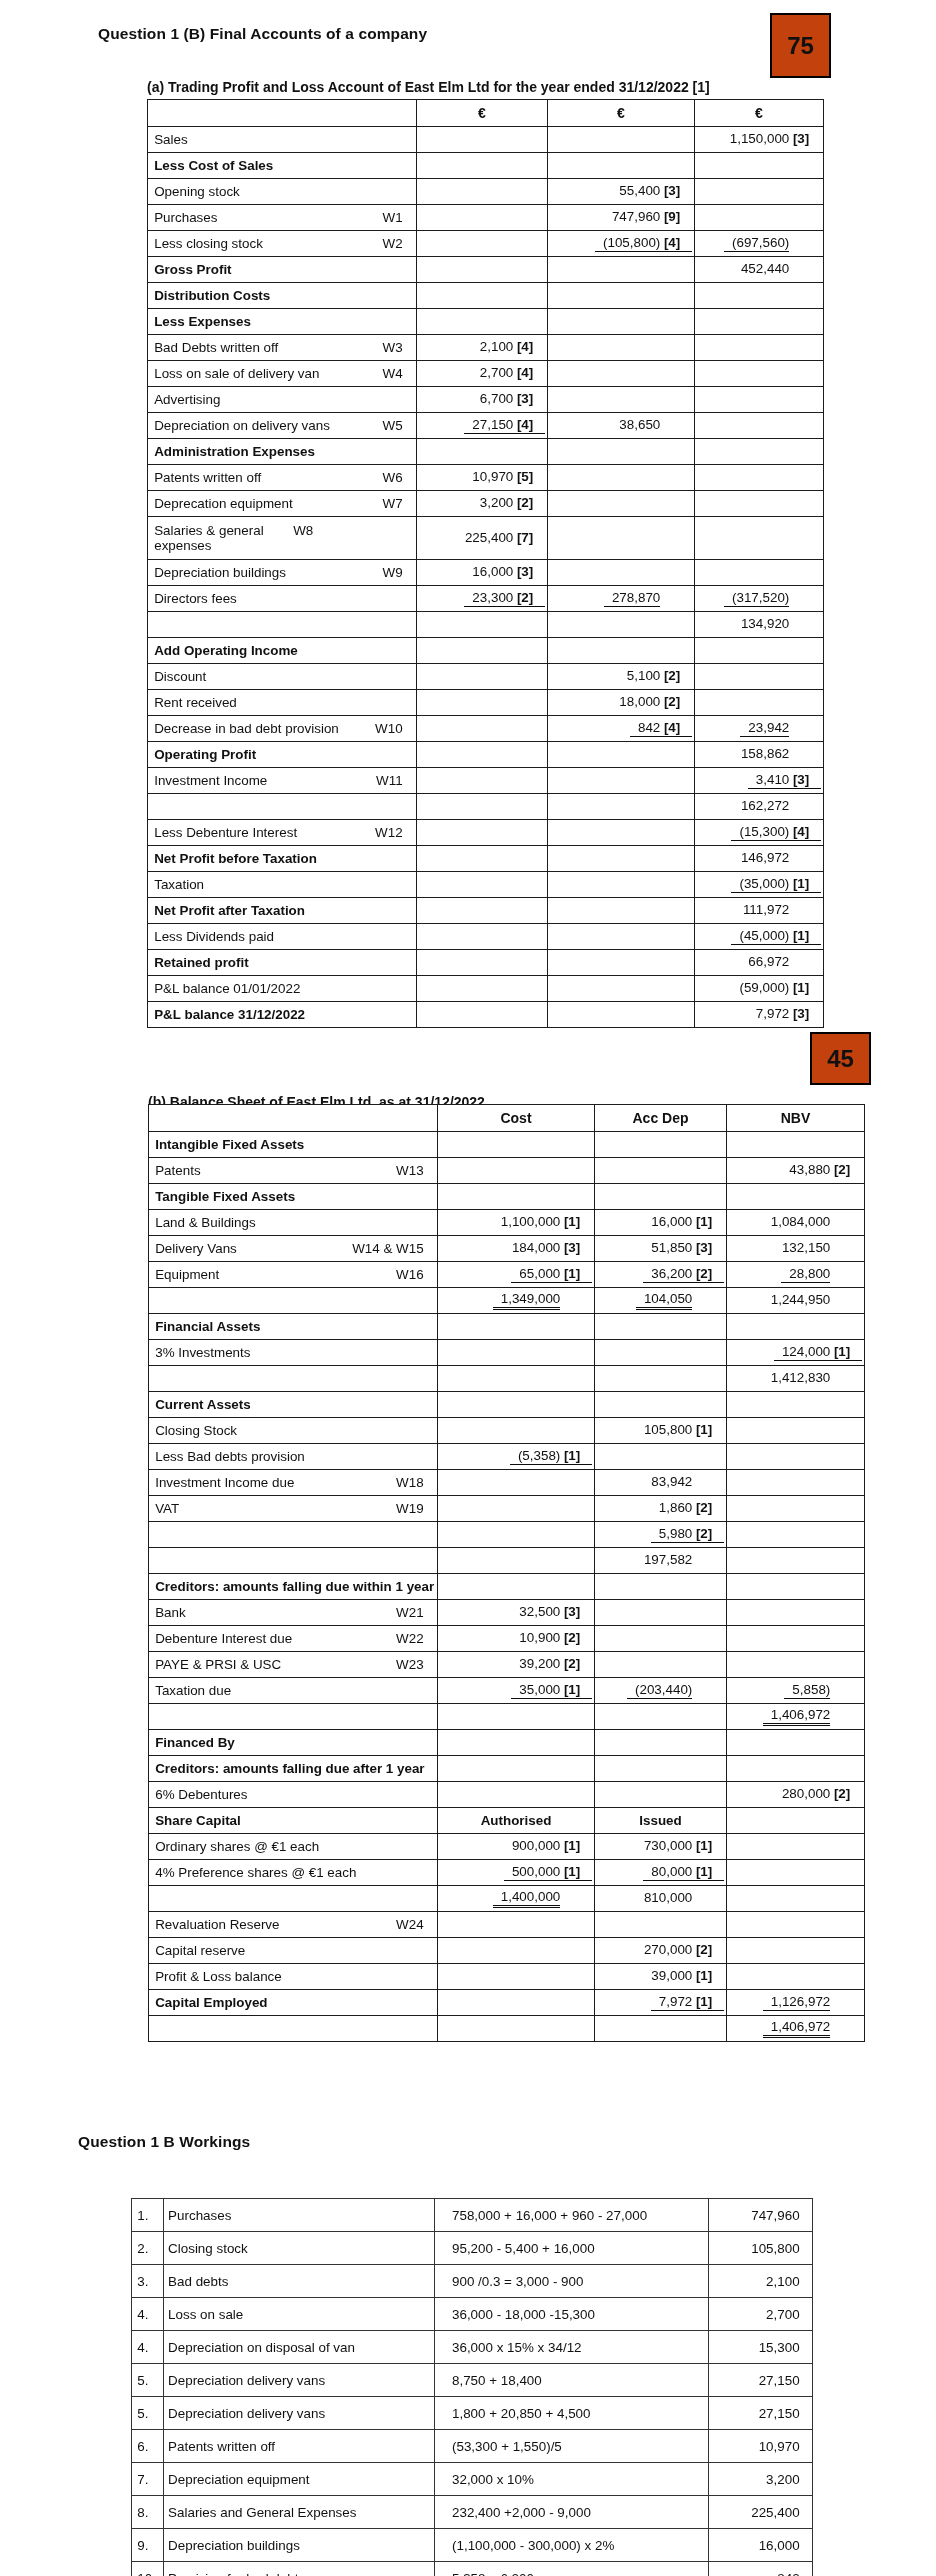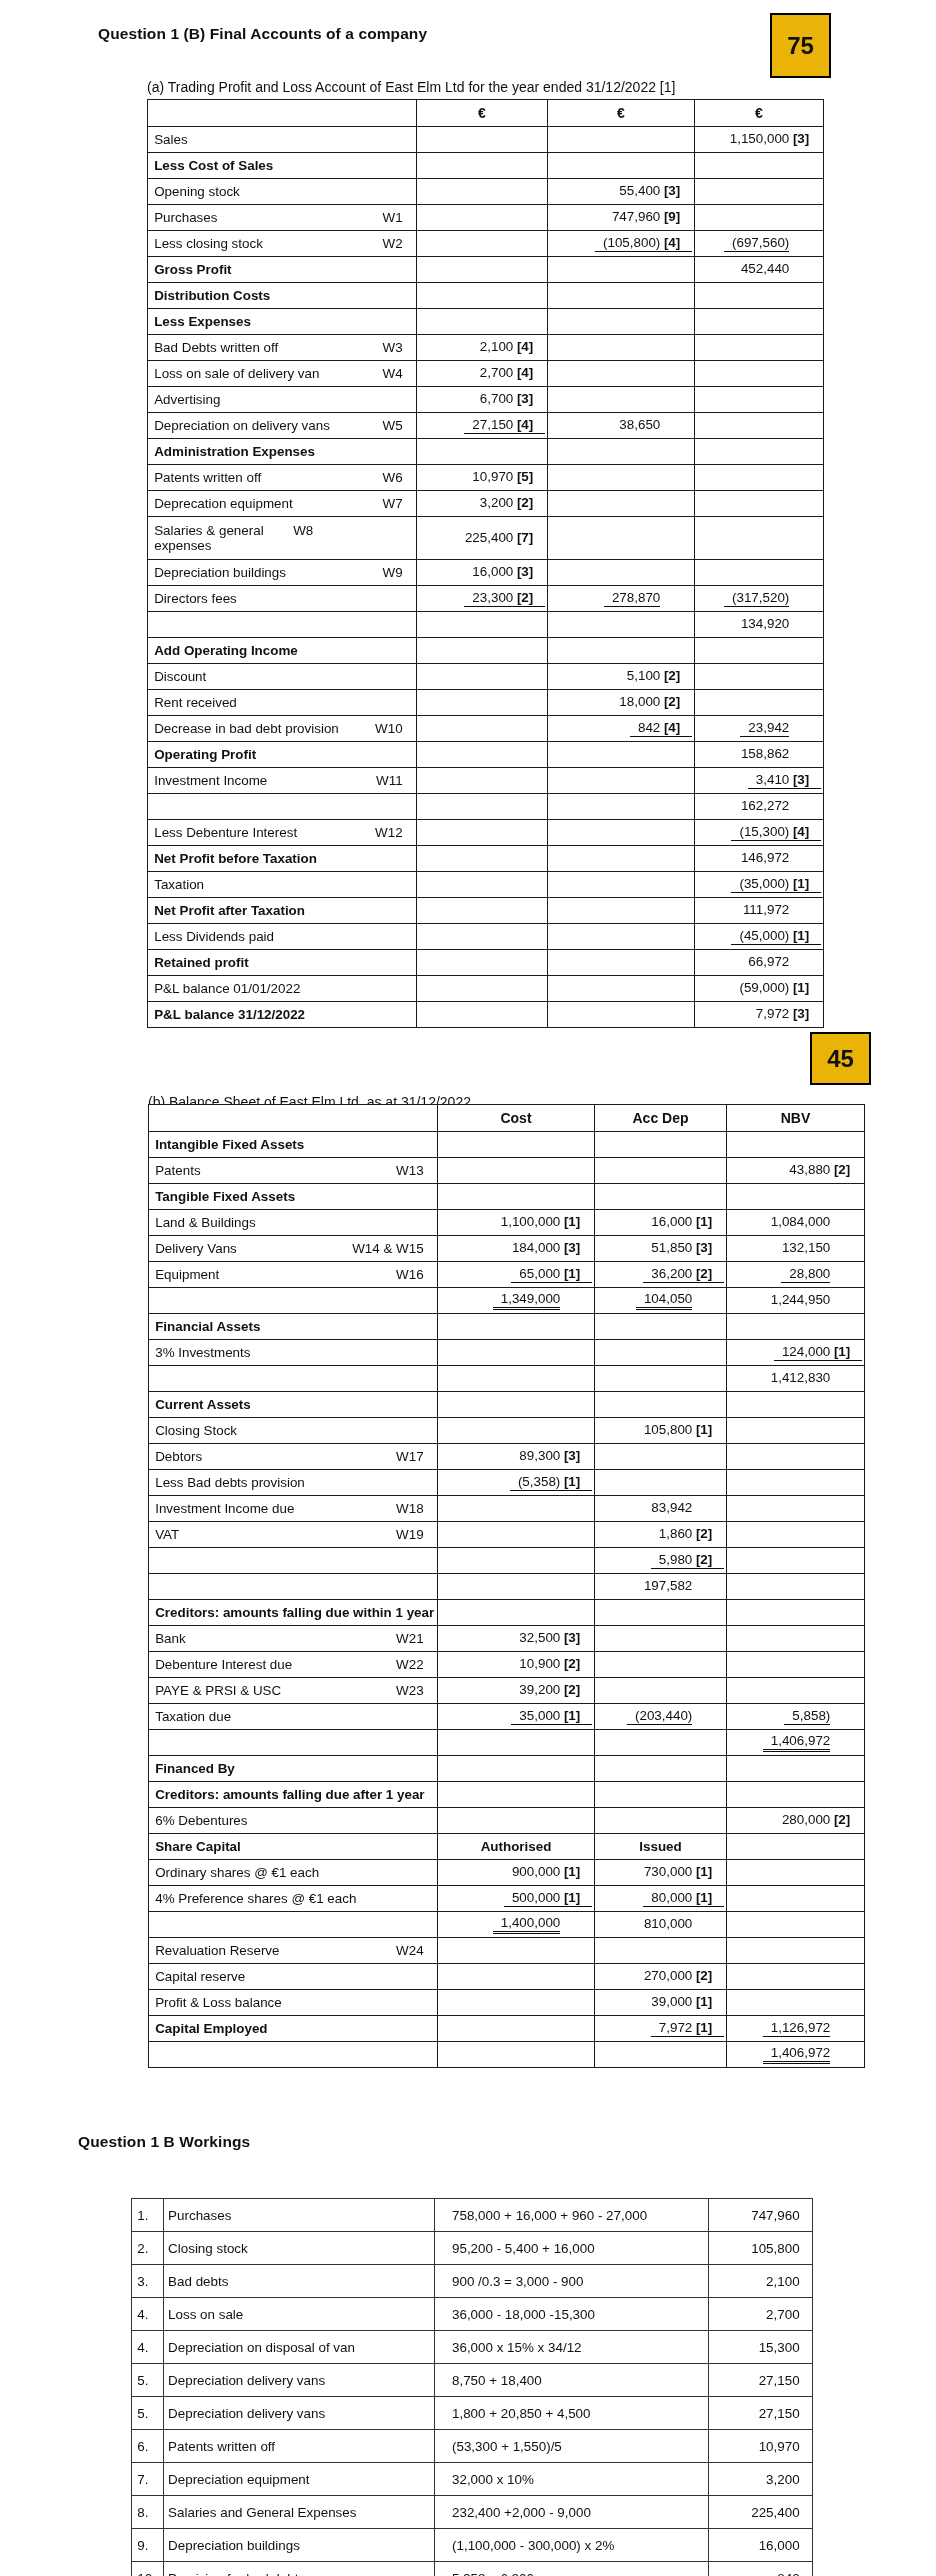--- a/index.html
+++ b/index.html
@@ -5,23 +5,23 @@
   html,body { margin:0; padding:0; }
   body {
     position:relative;
     width:937px; height:3098px;
     background:#ffffff;
     font-family:"Liberation Sans", sans-serif;
     color:#111;
   }
   .abs { position:absolute; }
   .pg-title { font-size:15.5px; font-weight:bold; letter-spacing:0.1px; }
-  .sec-title { font-size:14px; font-weight:normal; }
+  .sec-title { font-size:14px; font-weight:bold; }
   .marksbox {
-    position:absolute; border:2.1px solid #000; background:#eab308;
+    position:absolute; border:2.1px solid #000; background:#c2410c;
     display:flex; align-items:center; justify-content:center;
     font-size:24px; font-weight:bold;
   }
   table.fin { border-collapse:collapse; table-layout:fixed; width:100%; background:#fff; }
   table.fin td {
     border:1px solid #1c1c1c;
     font-size:13.4px; line-height:1.15;
     padding:1px 2.1px; vertical-align:middle;
     height:23px; overflow:hidden;
   }
@@ -926,38 +926,20 @@
                 <span class="val">105,800</span>
                 <span class="mk">[1]</span>
               </span>
             </div>
           </td>
           <td></td>
         </tr>
         <tr>
           <td>
             <div class="desc">
-              <span class="lbl">Debtors</span>
-              <span class="wref">W17</span>
-            </div>
-          </td>
-          <td>
-            <div class="num">
-              <span class="grp">
-                <span class="val">89,300</span>
-                <span class="mk">[3]</span>
-              </span>
-            </div>
-          </td>
-          <td></td>
-          <td></td>
-        </tr>
-        <tr>
-          <td>
-            <div class="desc">
               <span class="lbl">Less Bad debts provision</span>
             </div>
           </td>
           <td>
             <div class="num">
               <span class="grp u1">
                 <span class="val">(5,358)</span>
                 <span class="mk">[1]</span>
               </span>
             </div>

